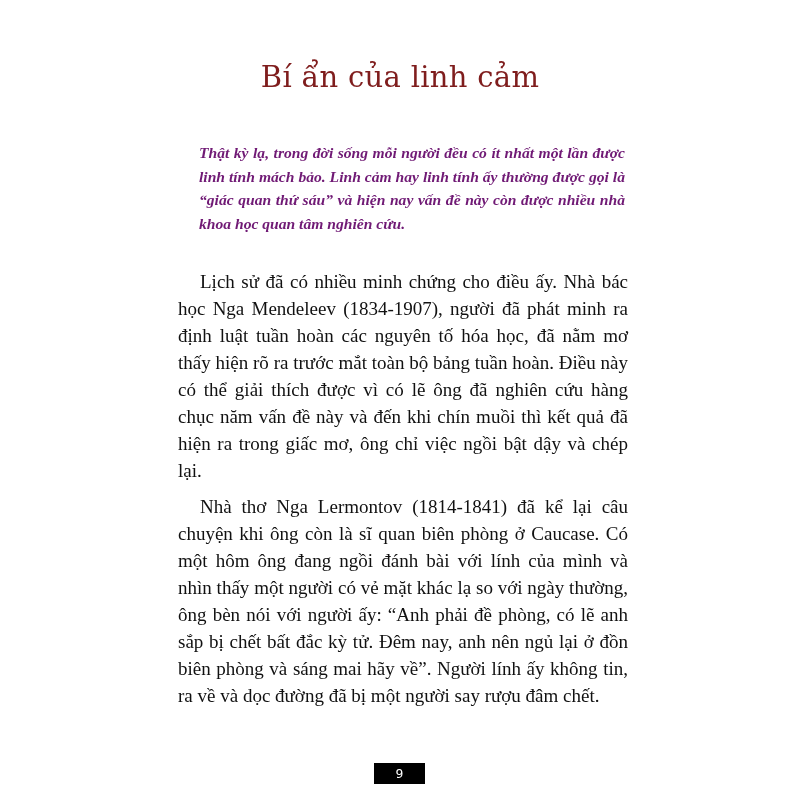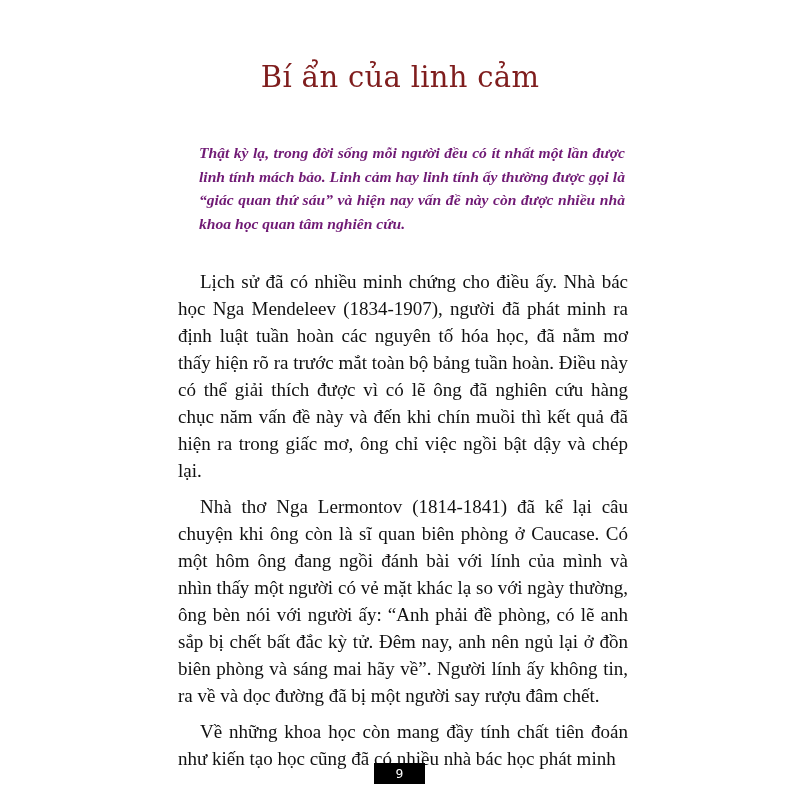--- a/index.html
+++ b/index.html
@@ -80,17 +80,16 @@
 <body>
 
 <div class="page">
   <h1 class="title">Bí ẩn của linh cảm</h1>
 
   <p class="intro">Thật kỳ lạ, trong đời sống mỗi người đều có ít nhất một lần được linh tính mách bảo. Linh cảm hay linh tính ấy thường được gọi là “giác quan thứ sáu” và hiện nay vấn đề này còn được nhiều nhà khoa học quan tâm nghiên cứu.</p>
 
   <div class="body-text">
     <p>Lịch sử đã có nhiều minh chứng cho điều ấy. Nhà bác học Nga Mendeleev (1834-1907), người đã phát minh ra định luật tuần hoàn các nguyên tố hóa học, đã nằm mơ thấy hiện rõ ra trước mắt toàn bộ bảng tuần hoàn. Điều này có thể giải thích được vì có lẽ ông đã nghiên cứu hàng chục năm vấn đề này và đến khi chín muồi thì kết quả đã hiện ra trong giấc mơ, ông chỉ việc ngồi bật dậy và chép lại.</p>
     <p>Nhà thơ Nga Lermontov (1814-1841) đã kể lại câu chuyện khi ông còn là sĩ quan biên phòng ở Caucase. Có một hôm ông đang ngồi đánh bài với lính của mình và nhìn thấy một người có vẻ mặt khác lạ so với ngày thường, ông bèn nói với người ấy: “Anh phải đề phòng, có lẽ anh sắp bị chết bất đắc kỳ tử. Đêm nay, anh nên ngủ lại ở đồn biên phòng và sáng mai hãy về”. Người lính ấy không tin, ra về và dọc đường đã bị một người say rượu đâm chết.</p>
-    <p>Về những khoa học còn mang đầy tính chất tiên đoán như kiến tạo học cũng đã có nhiều nhà bác học phát minh</p>
   </div>
 
   <div class="page-number">9</div>
 </div>
 
 </body></html>

